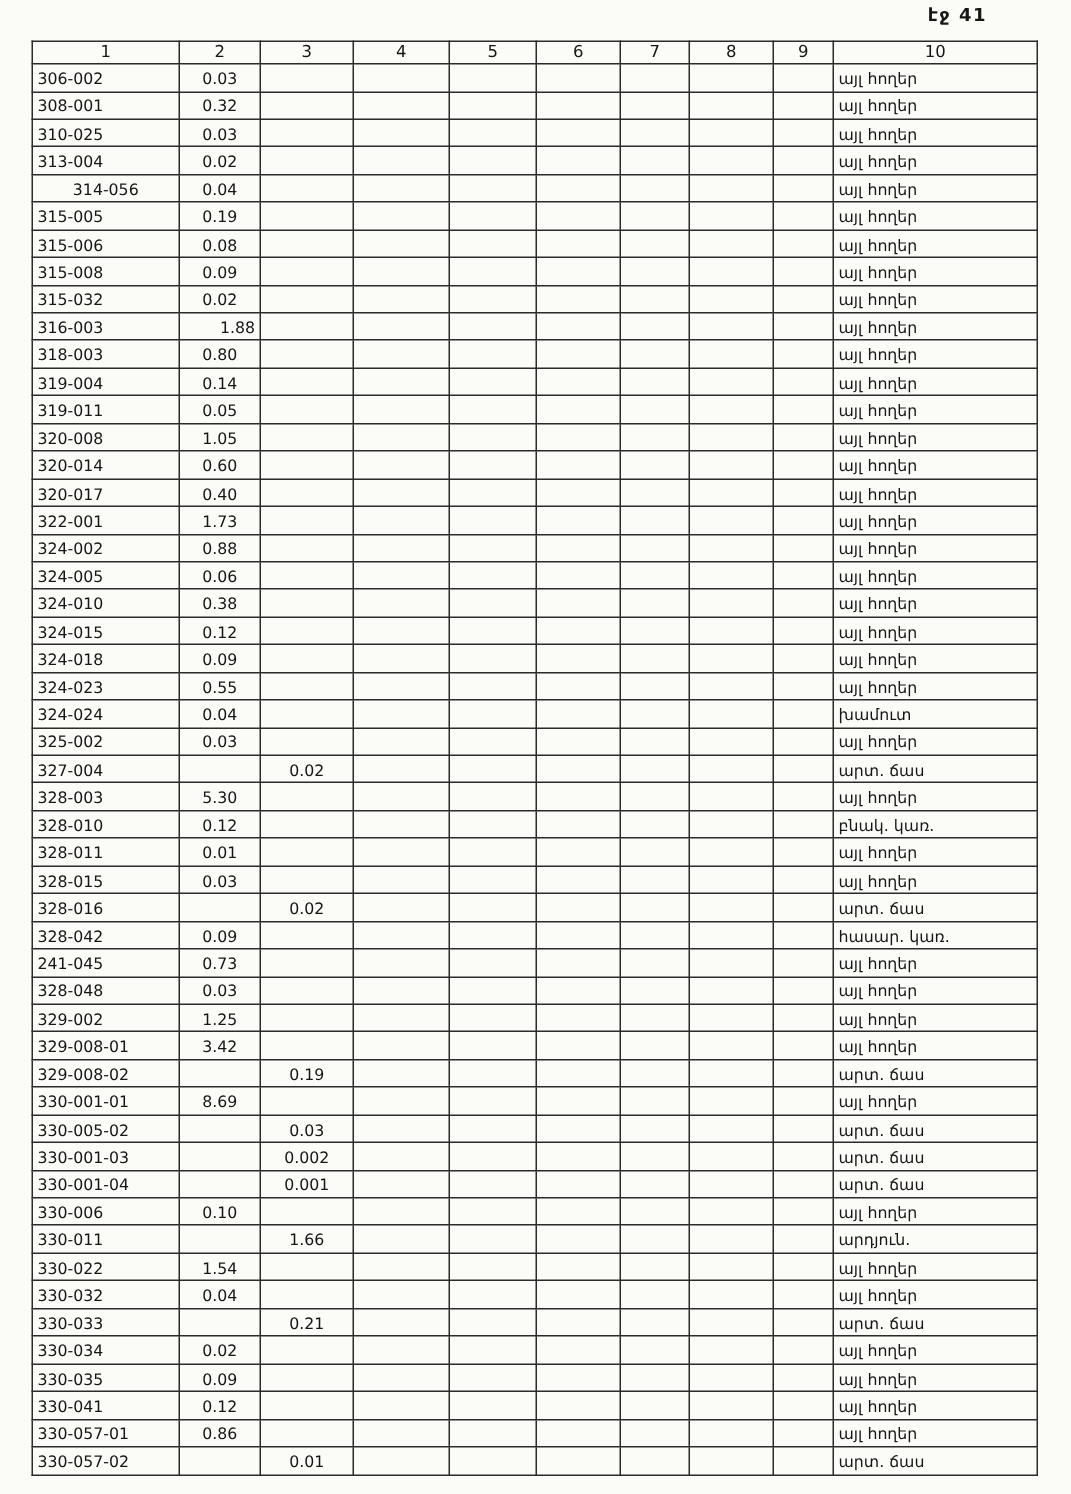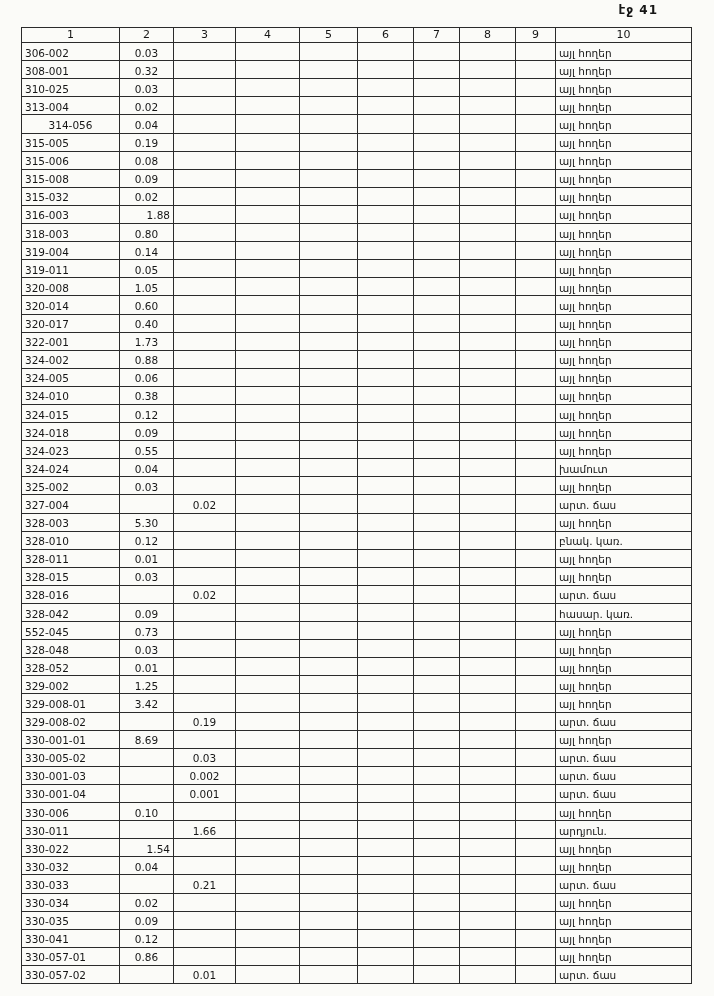--- a/index.html
+++ b/index.html
@@ -465,21 +465,21 @@
           <td style="text-align: center;"></td>
           <td style="text-align: center;"></td>
           <td style="text-align: center;"></td>
           <td style="text-align: center;"></td>
           <td style="text-align: center;"></td>
           <td style="text-align: center;"></td>
           <td style="text-align: center;"></td>
           <td style="text-align: left;">հասար. կառ.</td>
         </tr>
         <tr>
-          <td style="text-align: left;">552-045</td>
+          <td style="text-align: left;">241-045</td>
           <td style="text-align: center;">0.73</td>
           <td style="text-align: center;"></td>
           <td style="text-align: center;"></td>
           <td style="text-align: center;"></td>
           <td style="text-align: center;"></td>
           <td style="text-align: center;"></td>
           <td style="text-align: center;"></td>
           <td style="text-align: center;"></td>
           <td style="text-align: left;">այլ հողեր</td>
         </tr>
@@ -489,32 +489,20 @@
           <td style="text-align: center;"></td>
           <td style="text-align: center;"></td>
           <td style="text-align: center;"></td>
           <td style="text-align: center;"></td>
           <td style="text-align: center;"></td>
           <td style="text-align: center;"></td>
           <td style="text-align: center;"></td>
           <td style="text-align: left;">այլ հողեր</td>
         </tr>
         <tr>
-          <td style="text-align: left;">328-052</td>
-          <td style="text-align: center;">0.01</td>
-          <td style="text-align: center;"></td>
-          <td style="text-align: center;"></td>
-          <td style="text-align: center;"></td>
-          <td style="text-align: center;"></td>
-          <td style="text-align: center;"></td>
-          <td style="text-align: center;"></td>
-          <td style="text-align: center;"></td>
-          <td style="text-align: left;">այլ հողեր</td>
-        </tr>
-        <tr>
           <td style="text-align: left;">329-002</td>
           <td style="text-align: center;">1.25</td>
           <td style="text-align: center;"></td>
           <td style="text-align: center;"></td>
           <td style="text-align: center;"></td>
           <td style="text-align: center;"></td>
           <td style="text-align: center;"></td>
           <td style="text-align: center;"></td>
           <td style="text-align: center;"></td>
           <td style="text-align: left;">այլ հողեր</td>
@@ -610,21 +598,21 @@
           <td style="text-align: center;"></td>
           <td style="text-align: center;"></td>
           <td style="text-align: center;"></td>
           <td style="text-align: center;"></td>
           <td style="text-align: center;"></td>
           <td style="text-align: center;"></td>
           <td style="text-align: left;">արդյուն.</td>
         </tr>
         <tr>
           <td style="text-align: left;">330-022</td>
-          <td style="text-align: right;">1.54</td>
+          <td style="text-align: center;">1.54</td>
           <td style="text-align: center;"></td>
           <td style="text-align: center;"></td>
           <td style="text-align: center;"></td>
           <td style="text-align: center;"></td>
           <td style="text-align: center;"></td>
           <td style="text-align: center;"></td>
           <td style="text-align: center;"></td>
           <td style="text-align: left;">այլ հողեր</td>
         </tr>
         <tr>

